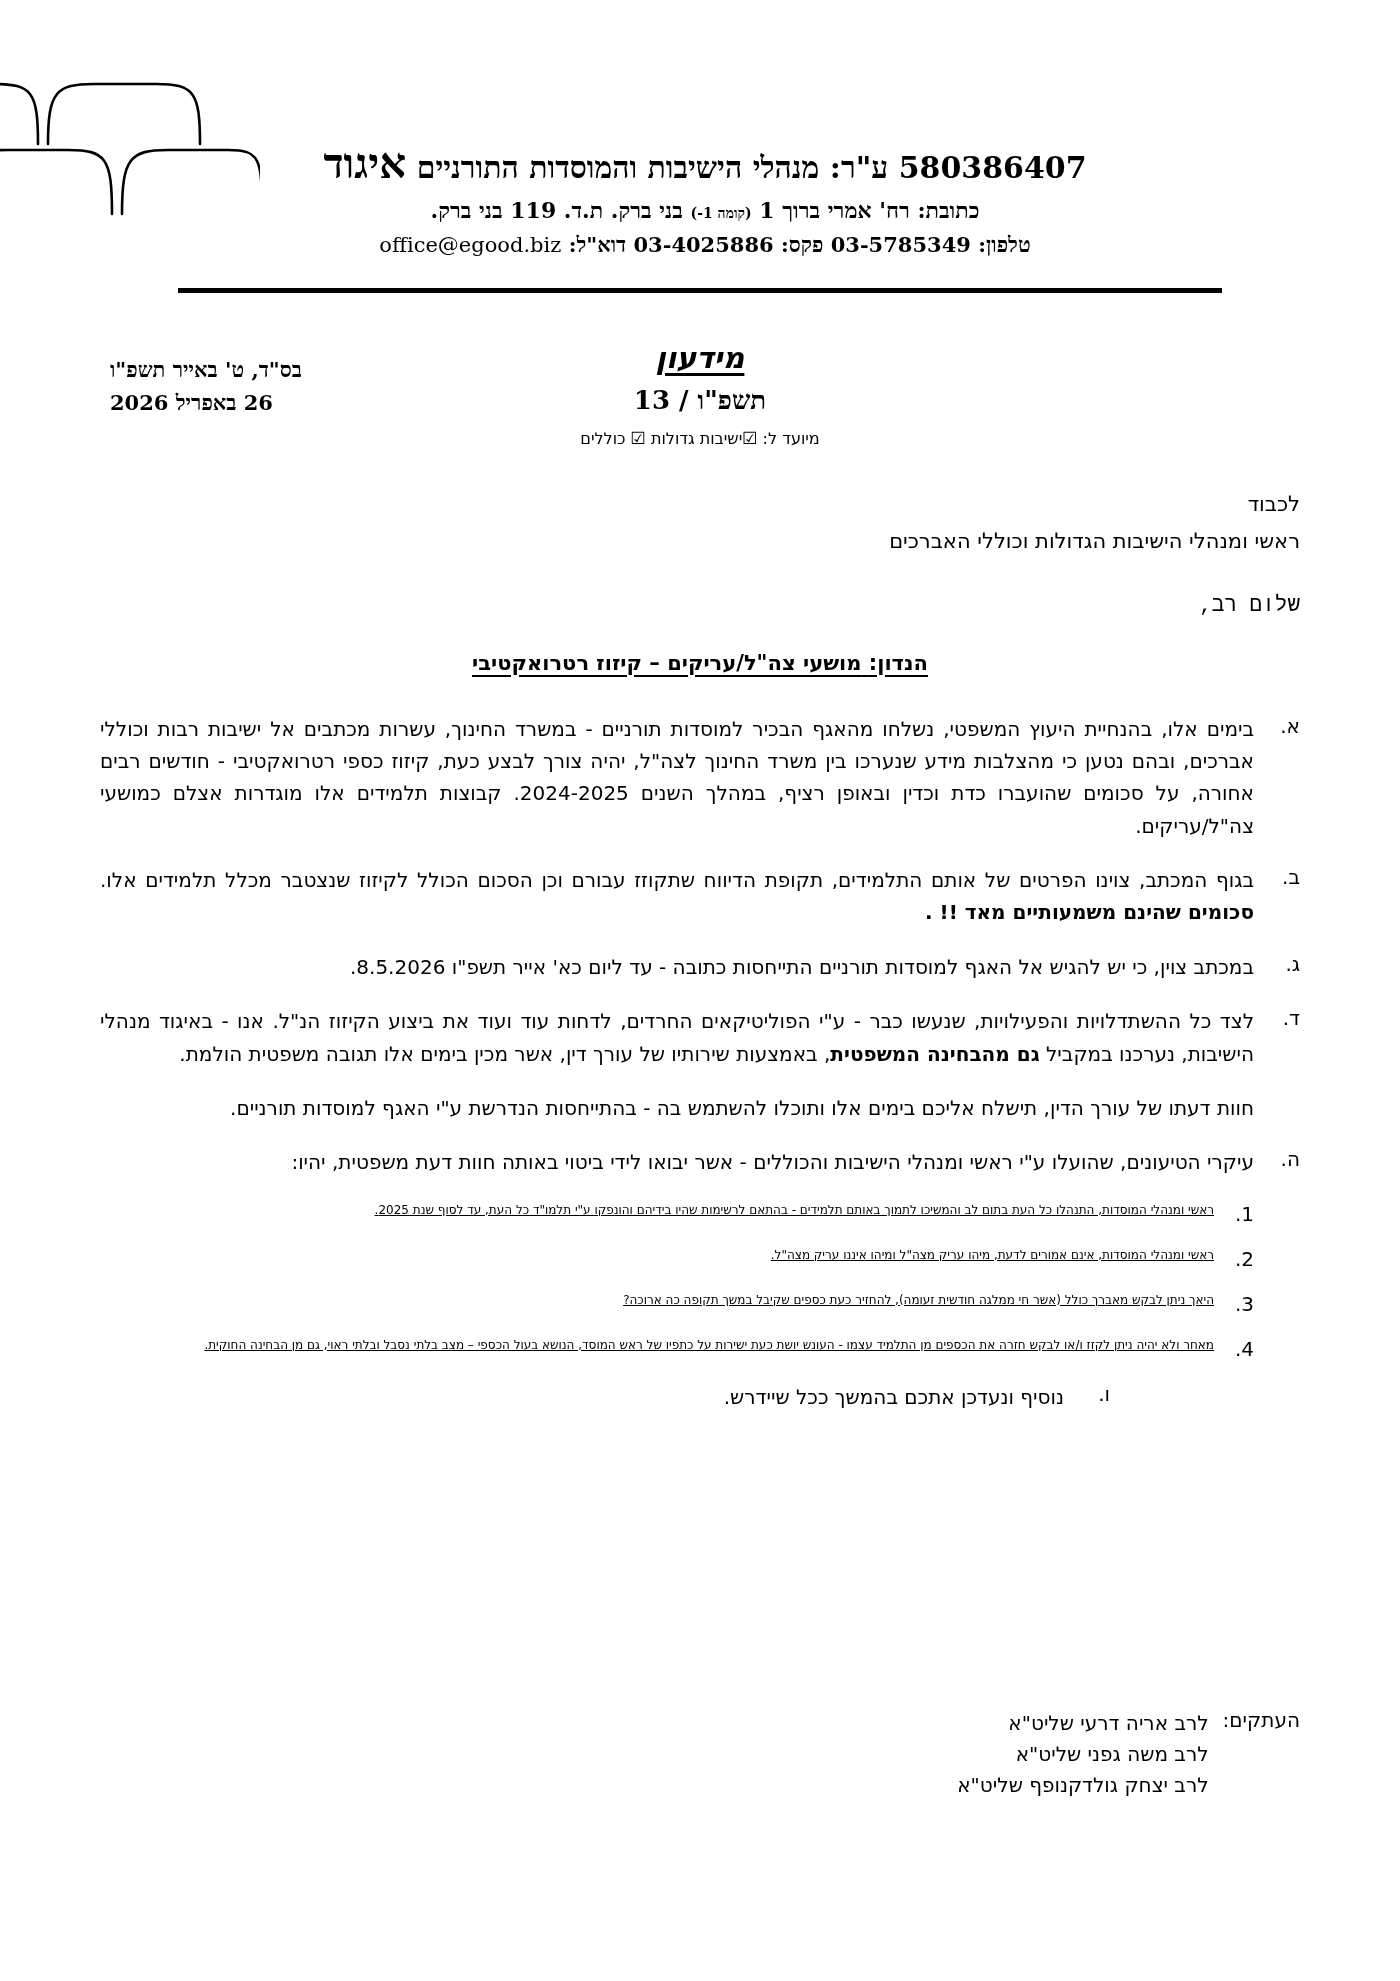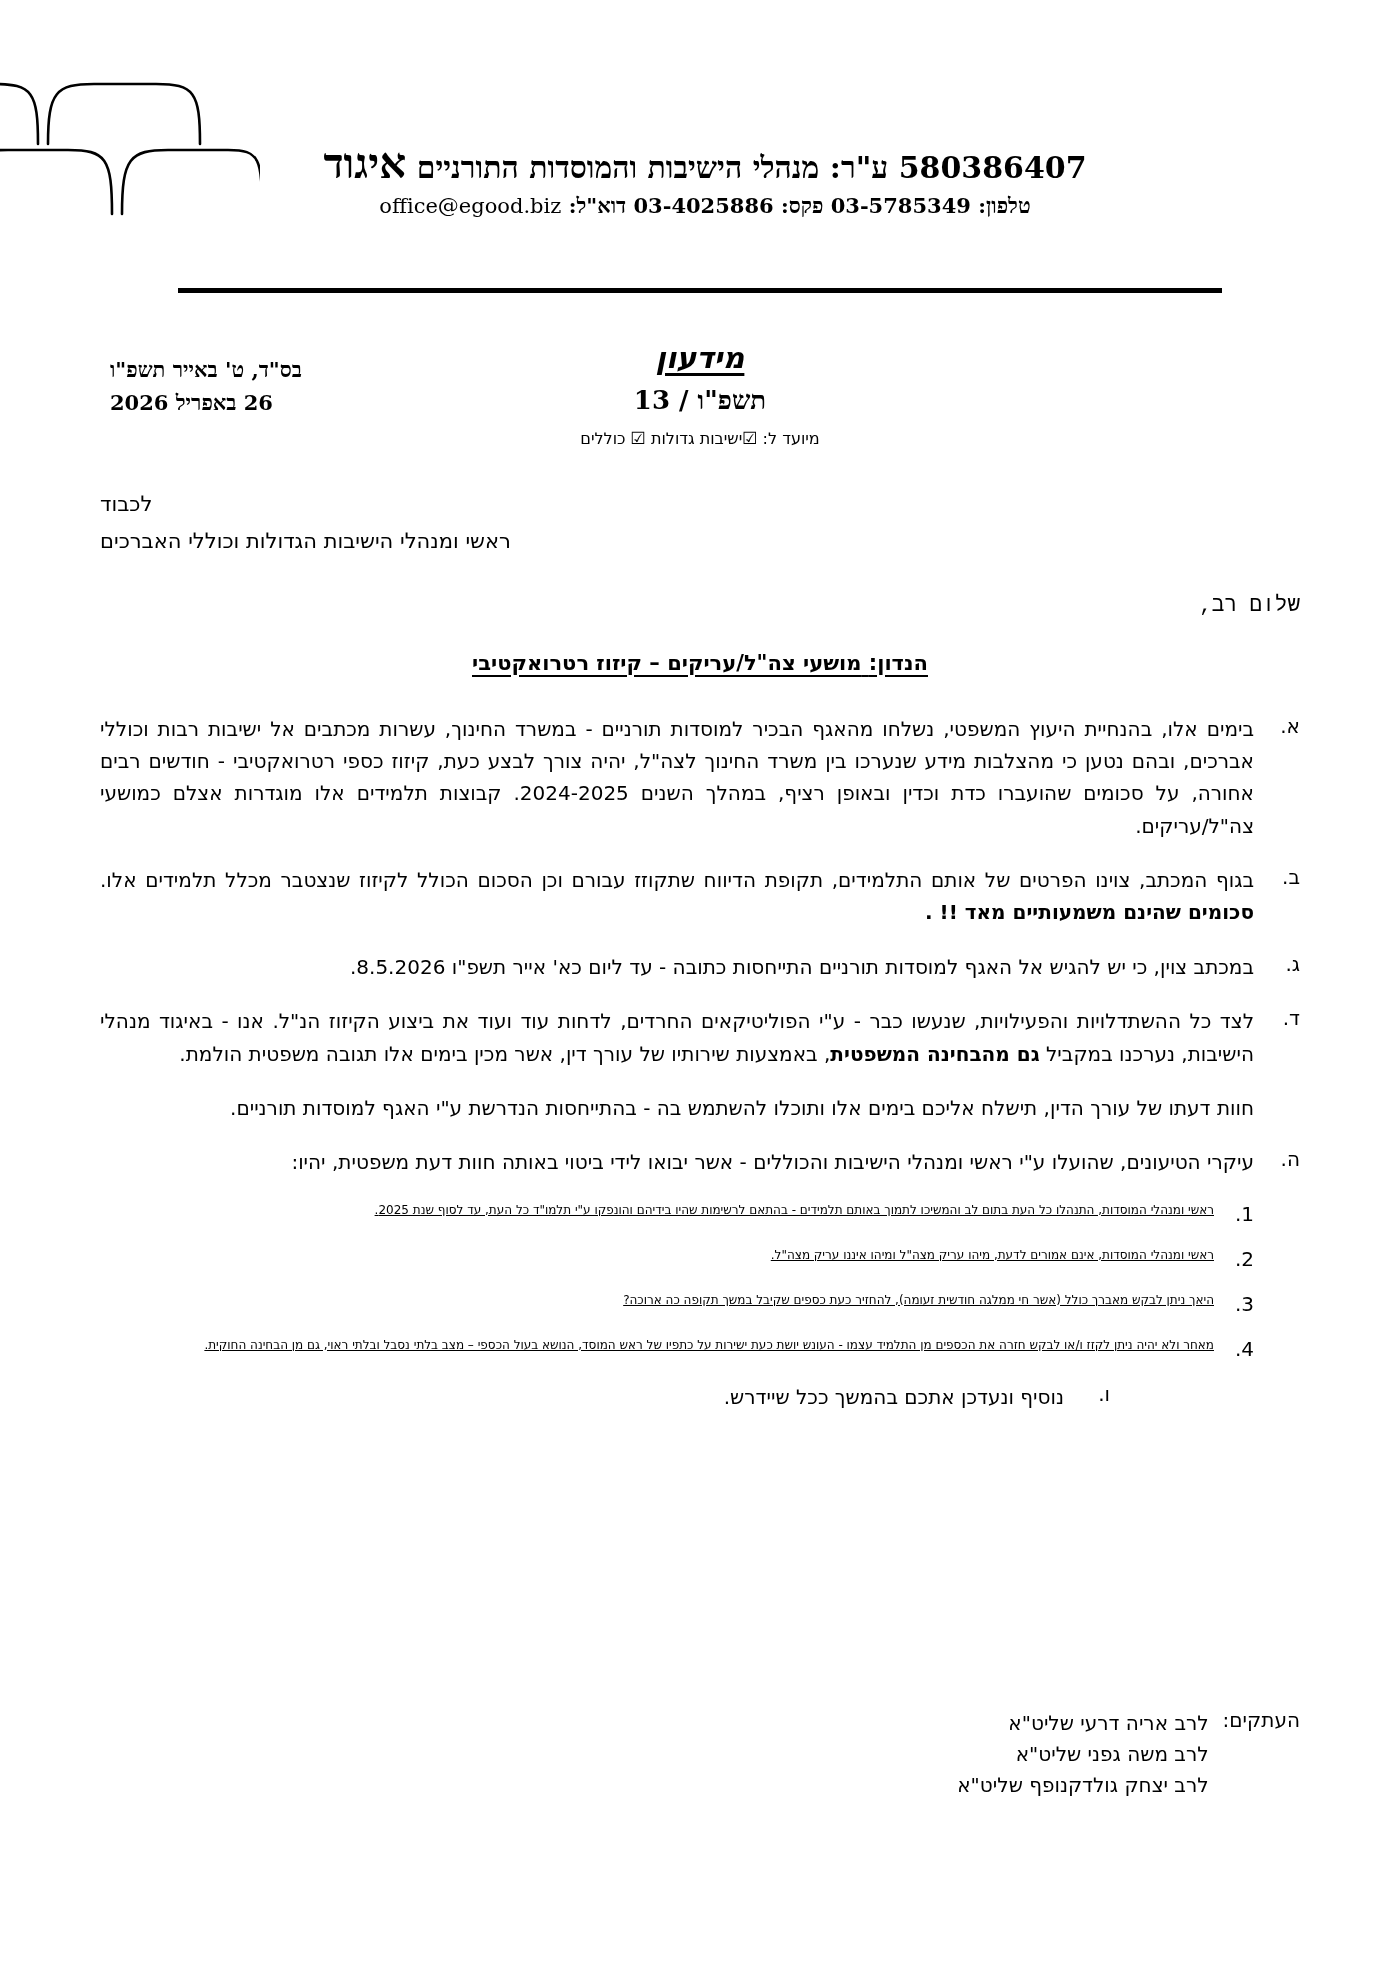--- a/index.html
+++ b/index.html
@@ -129,21 +129,21 @@
     font-family: "DejaVu Serif", "Liberation Serif", serif;
     font-weight: bold;
     font-size: 21px;
     line-height: 1.55;
     direction: rtl;
   }
 
   
   .addressee {
     margin-top: 26px;
-    text-align: left;
+    text-align: right;
     font-family: "DejaVu Sans", sans-serif;
     font-size: 21px;
     line-height: 1.75;
   }
   .greeting {
     margin-top: 34px;
     text-align: right;
     font-family: Liberation Mono, monospace;
     font-size: 21px;
   }
@@ -328,20 +328,26 @@
     </div>
 
     <div class="org-block">
       <div class="org-title">
         <span>580386407</span>
         <span>ע"ר:</span>
         <span>מנהלי הישיבות והמוסדות התורניים</span>
         <span class="big">איגוד</span>
       </div>
 
+      <div class="org-line">
+        <span>כתובת:</span>
+        <span>רח' אמרי ברוך 1</span>
+        <span class="tiny">(קומה 1-)</span>
+        <span>בני ברק. ת.ד. 119 בני ברק.</span>
+      </div>
 
       <div class="org-contact">
         <span>טלפון:</span>
         <span>03-5785349</span>
         <span>פקס:</span>
         <span>03-4025886</span>
         <span>דוא"ל:</span>
         <span class="mail">office@egood.biz</span>
       </div>
     </div>

